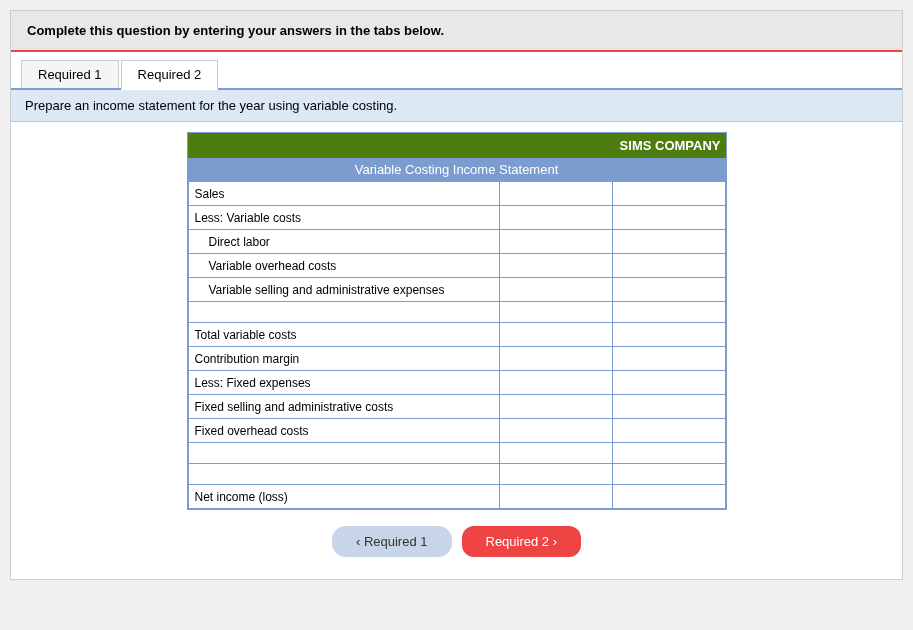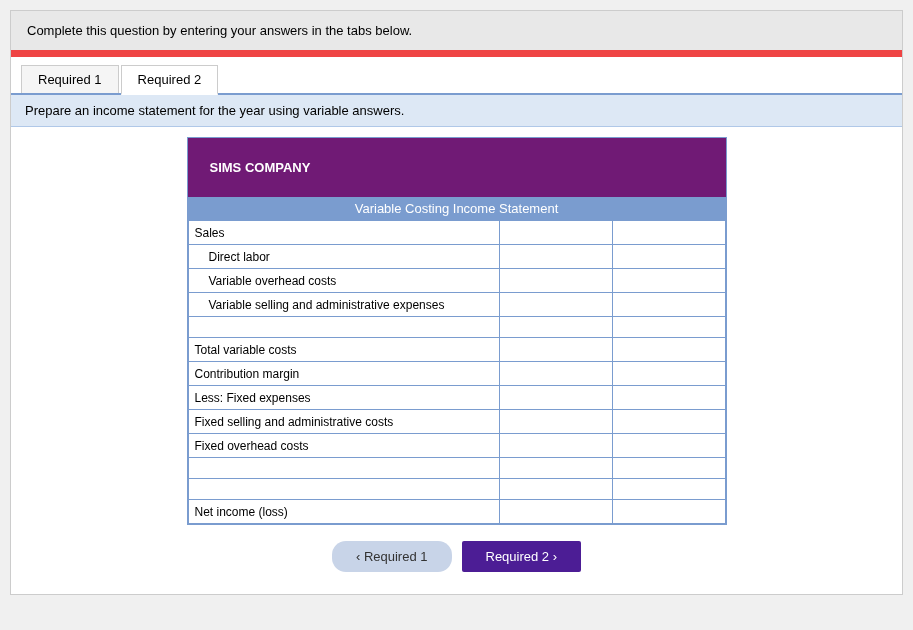--- a/index.html
+++ b/index.html
@@ -14,22 +14,22 @@
       padding: 10px;
     }
     .main-container {
       width: 893px;
       background: #fff;
       border: 1px solid #ccc;
     }
     .instruction-bar {
       background: #e8e8e8;
       padding: 12px 16px;
-      border-bottom: 7px solid #ef4444;
-      font-weight: normal;
+      border-bottom: 2px solid #ef4444;
+      font-weight: bold;
       font-size: 13px;
     }
     .tabs-row {
       display: flex;
       border-bottom: 2px solid #7a9ccf;
       padding: 8px 10px 0 10px;
       background: #fff;
     }
     .tab {
       padding: 6px 16px;
@@ -54,25 +54,25 @@
     }
     .content-area {
       padding: 10px 14px;
     }
     .statement-container {
       width: 540px;
       margin: 0 auto;
       border: 1px solid #7a9ccf;
     }
     .statement-header {
-      background: #701a75;
+      background: #4d7c0f;
       color: #fff;
-      text-align: left;
+      text-align: right;
       font-weight: bold;
-      padding: 22px;
+      padding: 5px;
       font-size: 13px;
     }
     .statement-subheader {
       background: #7a9ccf;
       color: #fff;
       text-align: center;
       padding: 4px;
       font-size: 13px;
     }
     .table-wrapper {
@@ -115,27 +115,27 @@
     .btn-prev {
       background: #c8d4e8;
       color: #333;
       border: none;
       padding: 8px 24px;
       font-size: 13px;
       cursor: pointer;
       border-radius: 14px;
     }
     .btn-next {
-      background: #4c1d95;
+      background: #ef4444;
       color: #fff;
       border: none;
       padding: 8px 24px;
       font-size: 13px;
       cursor: pointer;
-      border-radius: 2px;
+      border-radius: 12px;
     }
   </style>
 </head>
 <body>
 
 <div class="main-container">
 
   <div class="instruction-bar">
     <span>Complete this question by entering your answers in the tabs below.</span>
   </div>
@@ -143,39 +143,44 @@
   <div class="tabs-row">
     <div class="tab">
       <span>Required 1</span>
     </div>
     <div class="tab active">
       <span>Required 2</span>
     </div>
   </div>
 
   <div class="description-bar">
-    <span>Prepare an income statement for the year using variable answers.</span>
+    <span>Prepare an income statement for the year using variable costing.</span>
   </div>
 
   <div class="content-area">
     <div class="statement-container">
 
       <div class="statement-header">SIMS COMPANY</div>
       <div class="statement-subheader">Variable Costing Income Statement</div>
 
       <div class="table-wrapper">
         <table>
 
           <tbody>
               <tr>
             <td class="col-label">Sales</td>
             <td class="col-mid"><input type="text" style="width: 100%; border: none; outline: none; font-size: 12px;"></td>
             <td class="col-right"><input type="text" style="width: 100%; border: none; outline: none; font-size: 12px;"></td>
           </tr>
 
+          <tr>
+            <td class="col-label">Less: Variable costs</td>
+            <td class="col-mid"><input type="text" style="width: 100%; border: none; outline: none; font-size: 12px;"></td>
+            <td class="col-right"><input type="text" style="width: 100%; border: none; outline: none; font-size: 12px;"></td>
+          </tr>
 
 
           <tr>
             <td class="col-label row-indent">Direct labor</td>
             <td class="col-mid"><input type="text" style="width: 100%; border: none; outline: none; font-size: 12px;"></td>
             <td class="col-right"><input type="text" style="width: 100%; border: none; outline: none; font-size: 12px;"></td>
           </tr>
 
           <tr>
             <td class="col-label row-indent">Variable overhead costs</td>

